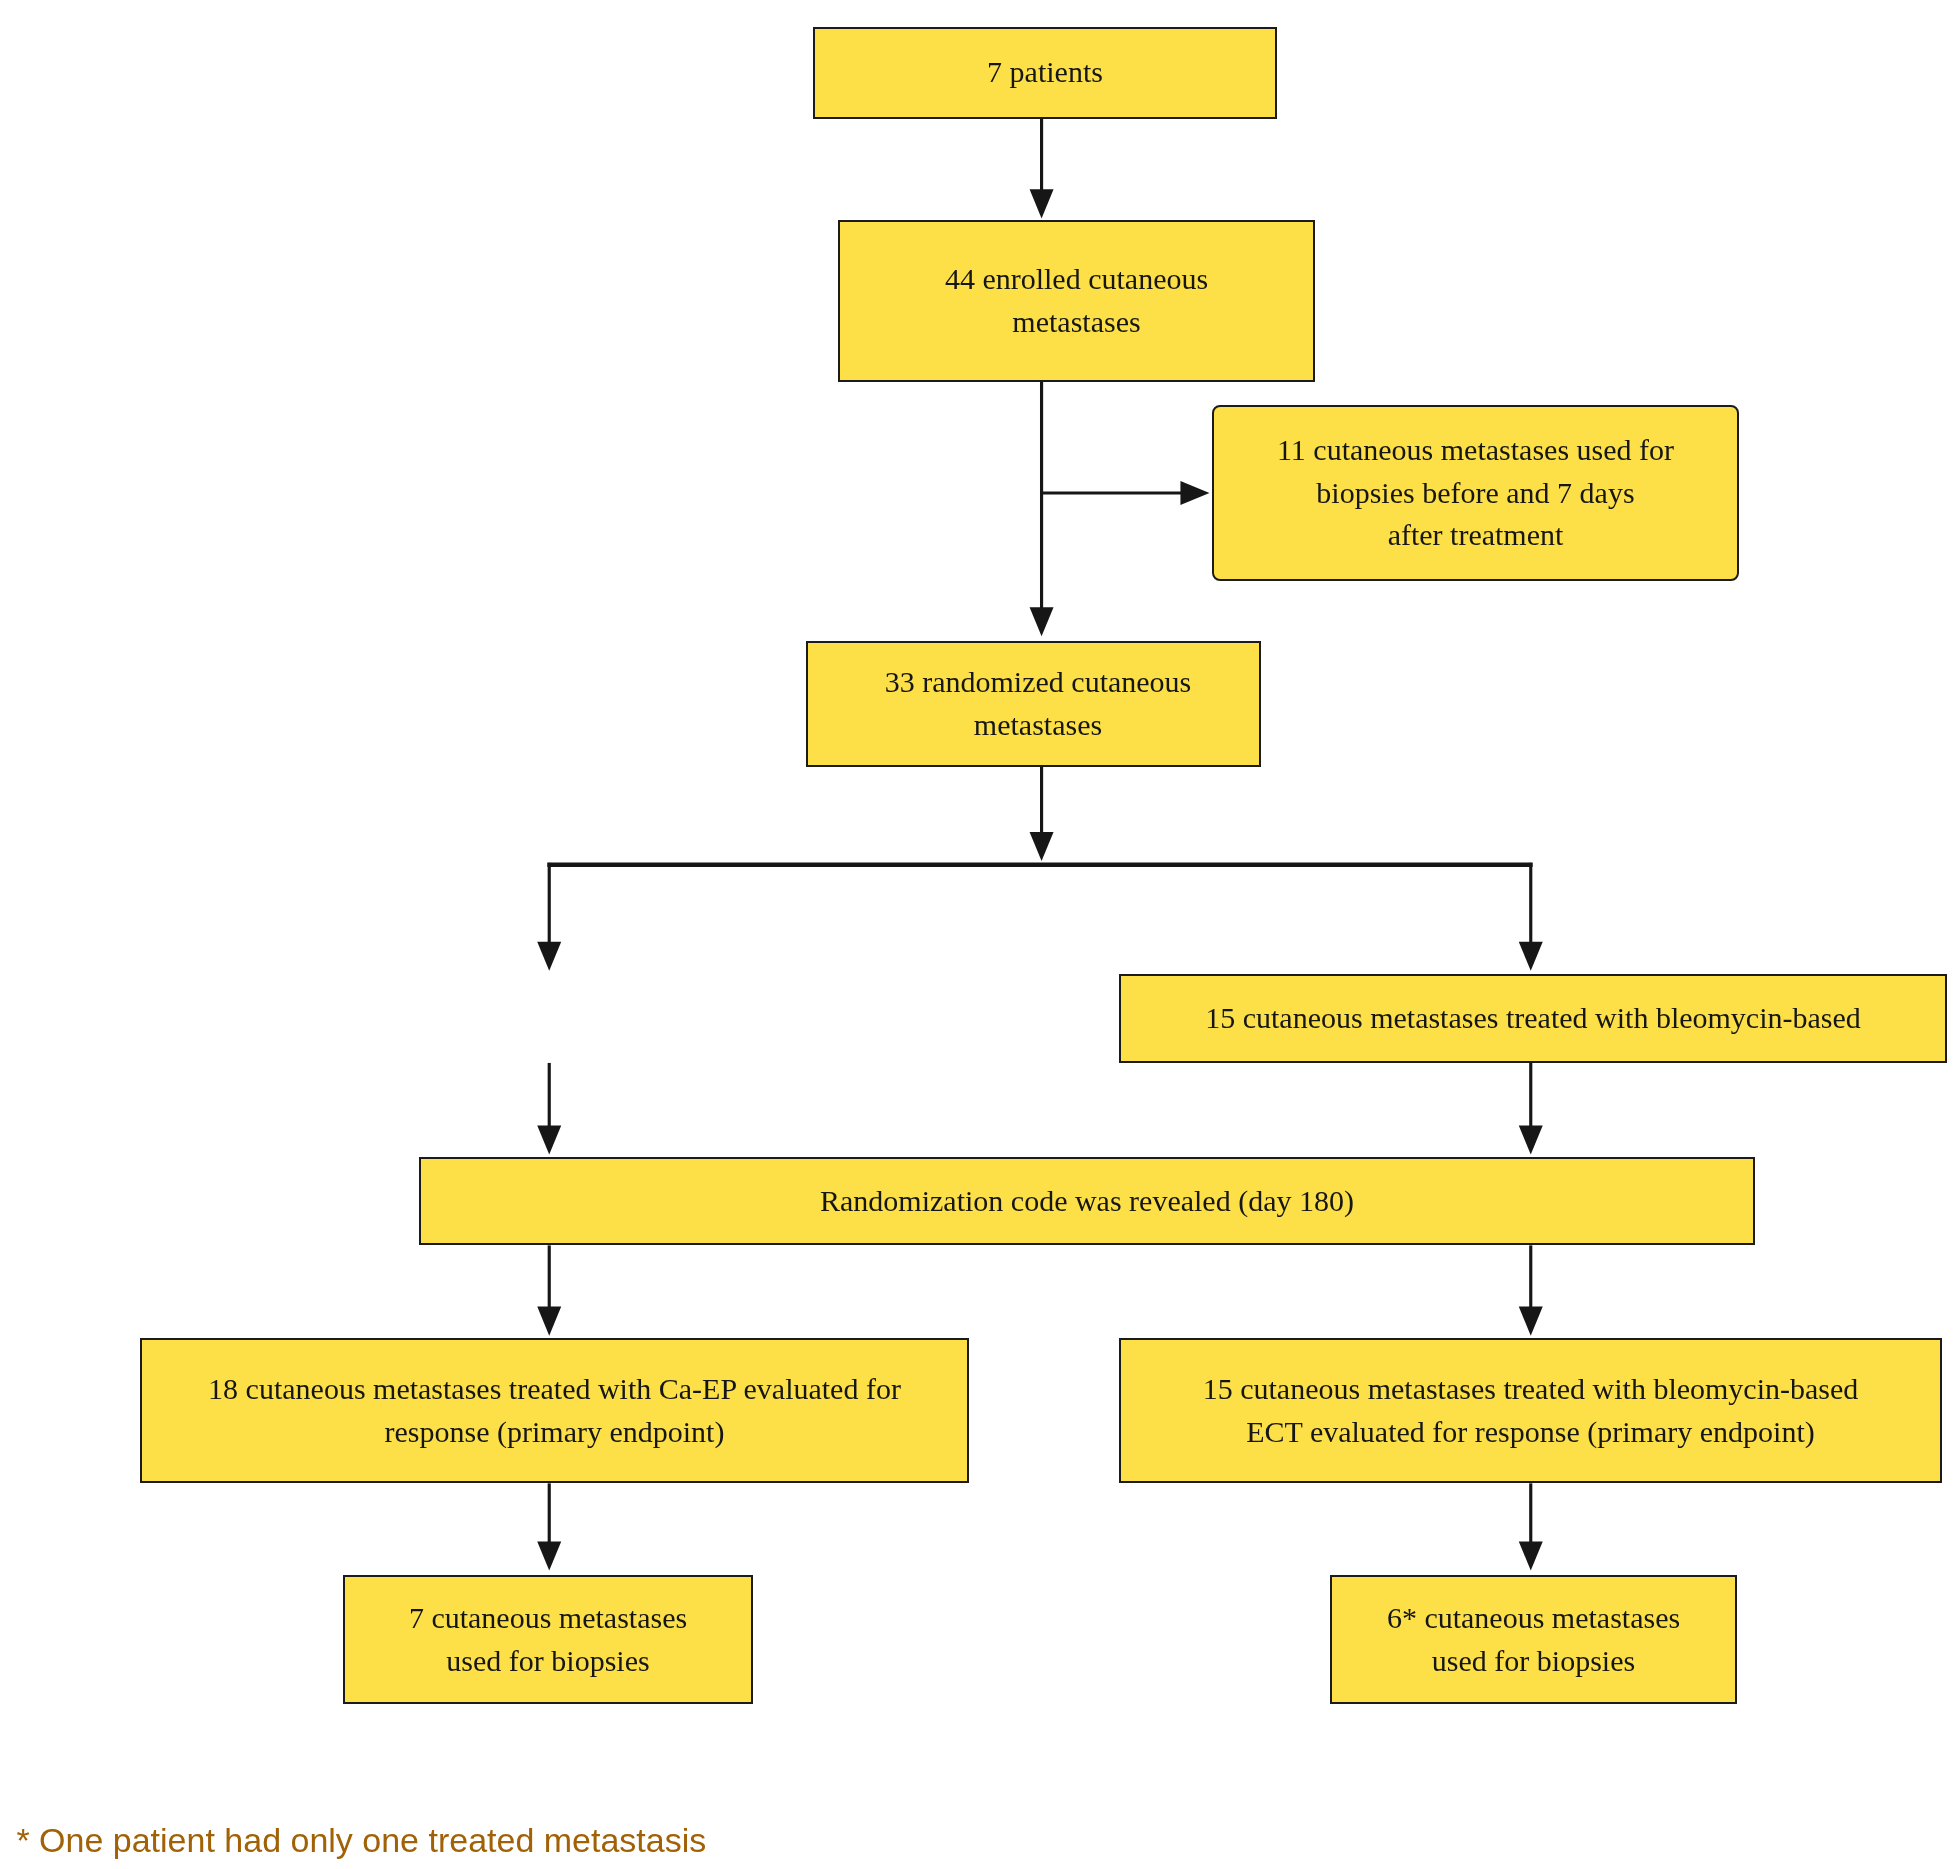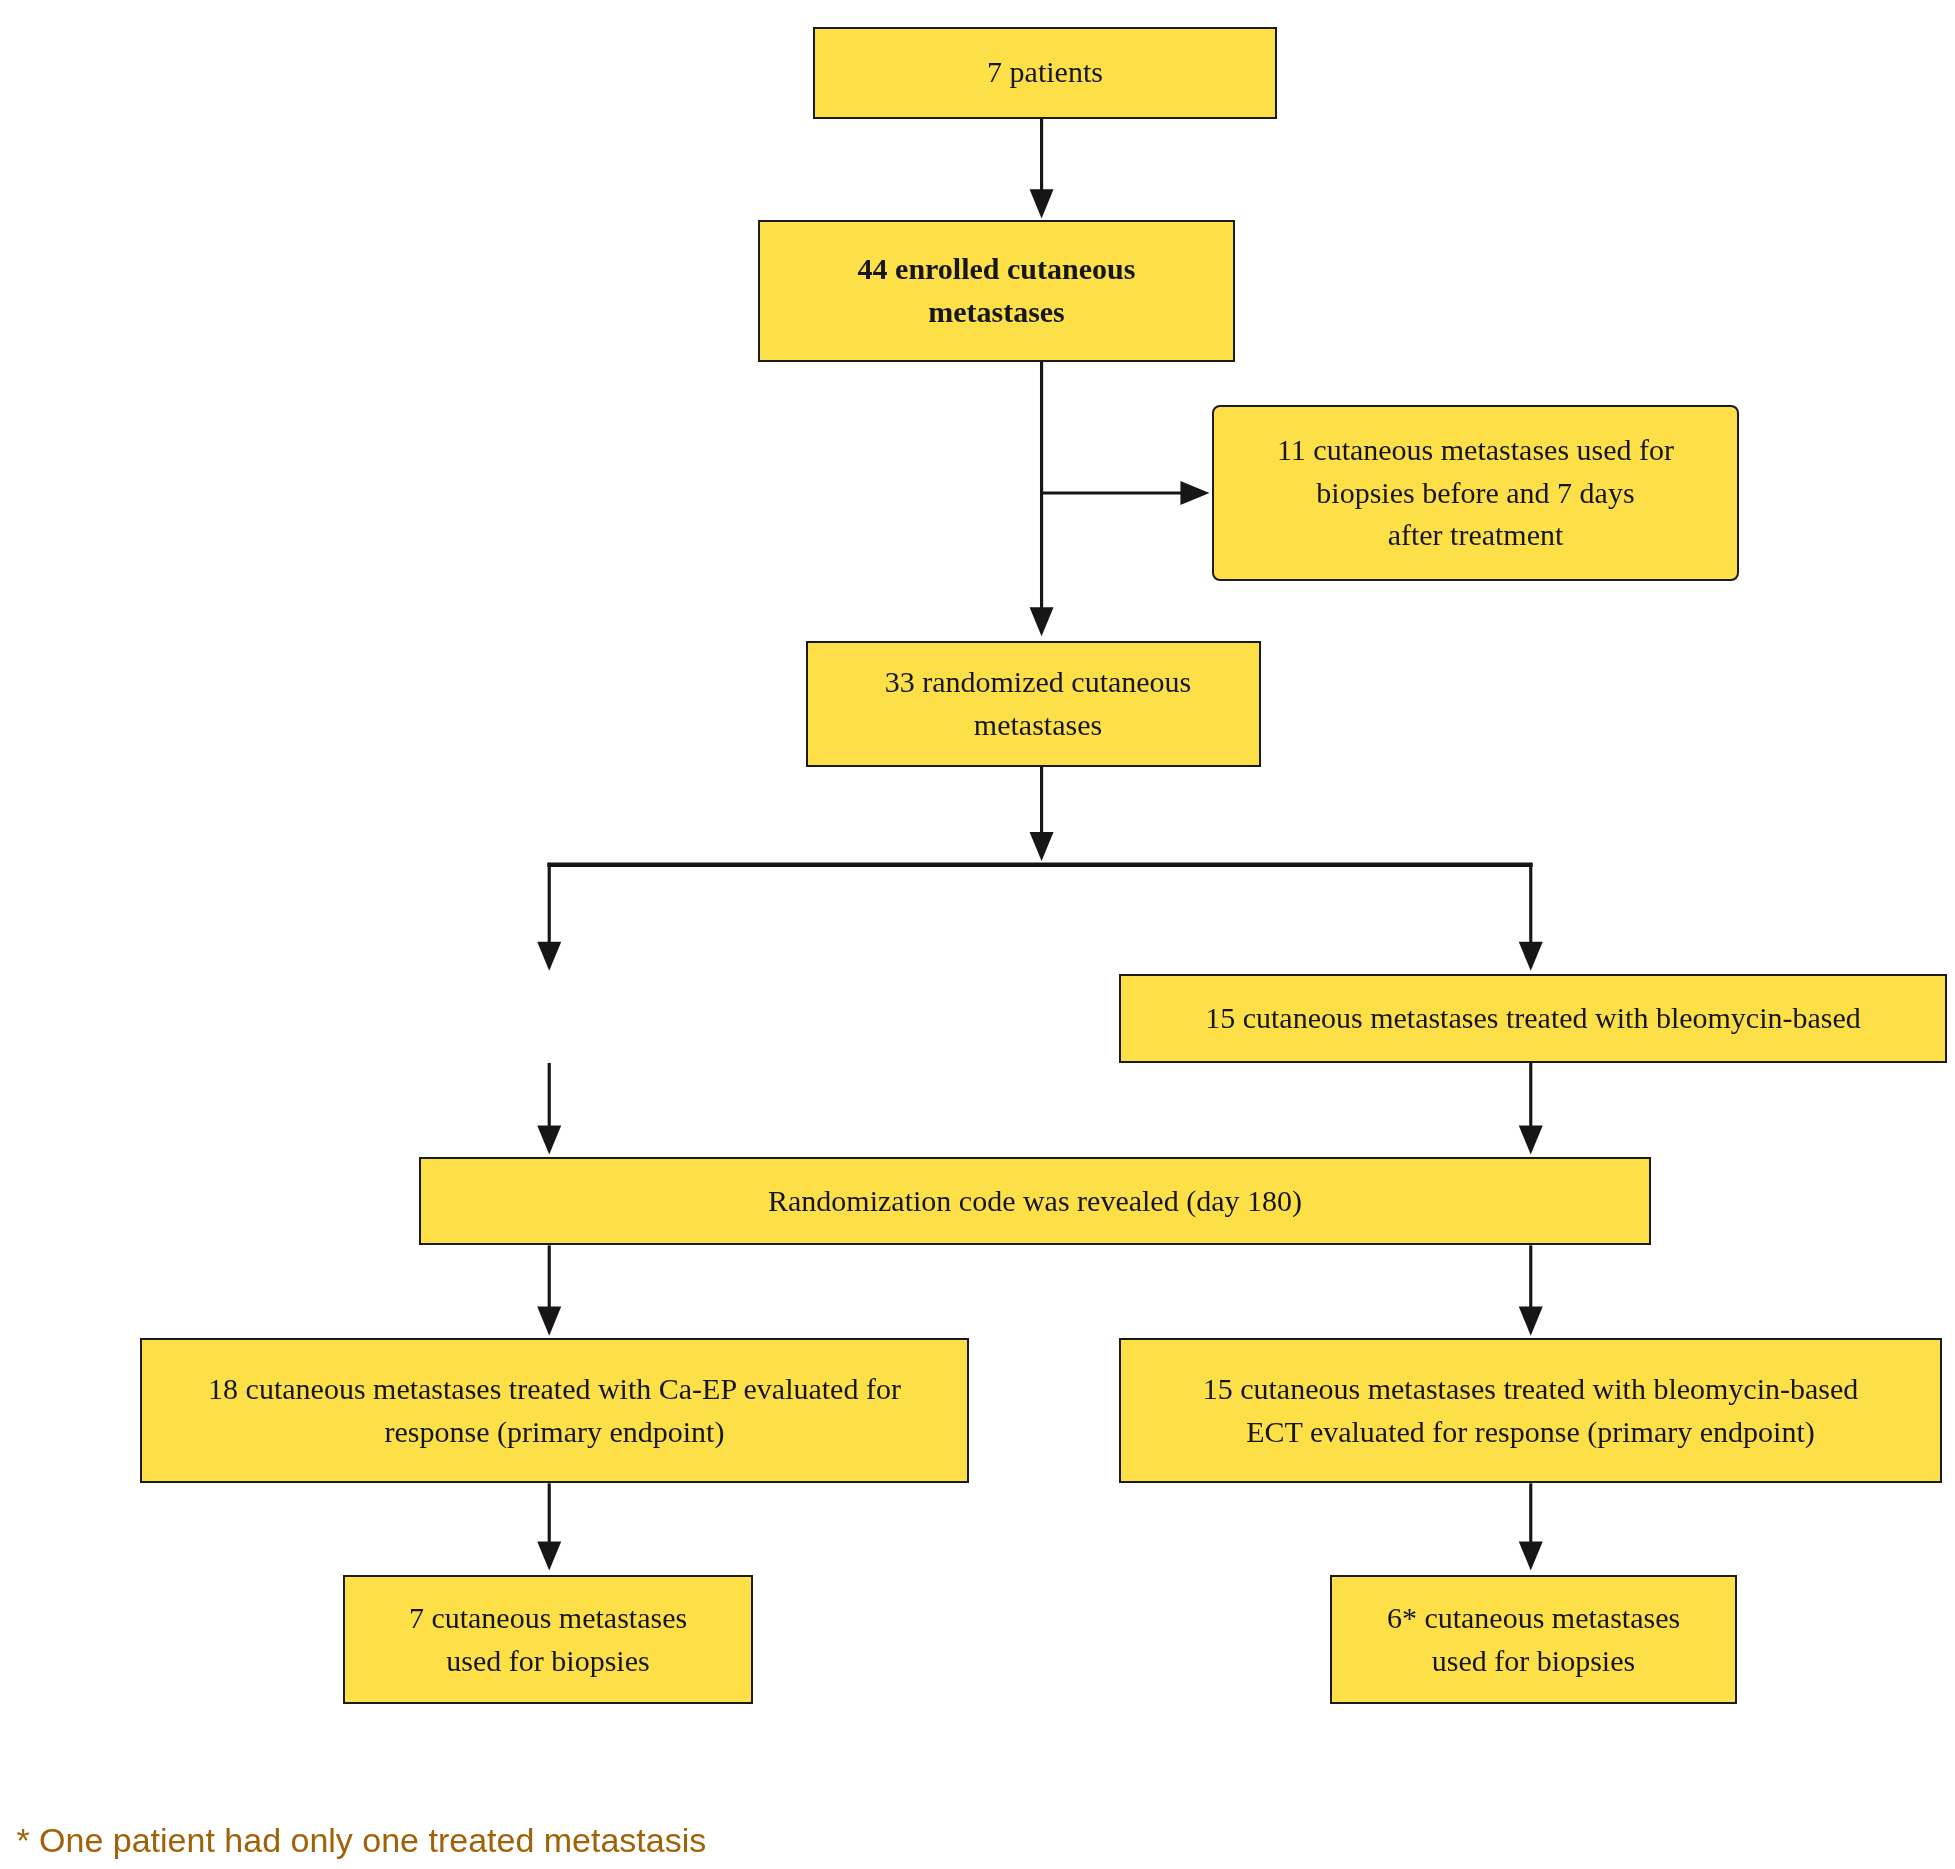--- a/index.html
+++ b/index.html
@@ -28,26 +28,26 @@
     flex-direction: column;
     justify-content: center;
     align-items: center;
     text-align: center;
     font-size: 30px;
     line-height: 1.42;
     color: #161616;
   }
   .box .line { white-space: nowrap; }
   .box-patients            { left: 813px; top: 26.5px;   width: 464px;  height: 92px; }
-  .box-enrolled            { left: 758px; top: 220px;  width: 477px;  height: 142px; font-weight: bold; }
+  .box-enrolled            { left: 838px; top: 220px;  width: 477px;  height: 162px; }
   .box-biopsy-exclusion    { left: 1212px; top: 405px;  width: 527px;  height: 176px; border-radius: 8px; }
   .box-randomized          { left: 806px; top: 641px; width: 455px;  height: 126px; padding-left: 9px; }
   .box-arm-caep            { left: 139px;  top: 974px; width: 831px; height: 89px; }
   .box-arm-bleomycin       { left: 1119px; top: 974px; width: 828px; height: 89px; }
-  .box-code-revealed       { left: 419px;  top: 1157px; width: 1232px; height: 88px; }
+  .box-code-revealed       { left: 419px;  top: 1157px; width: 1336px; height: 88px; }
   .box-caep-evaluated      { left: 140px;  top: 1338px; width: 829px; height: 145px; }
   .box-bleomycin-evaluated { left: 1119px; top: 1338px; width: 823px; height: 145px; }
   .box-caep-biopsies       { left: 343px;  top: 1575px; width: 410px;  height: 129px; }
   .box-bleomycin-biopsies  { left: 1330px; top: 1575px; width: 407px;  height: 129px; }
   .footnote {
     position: absolute;
     left: 16.4px;
     top: 1821px;
     font-family: "Liberation Sans", sans-serif;
     font-size: 34px;

